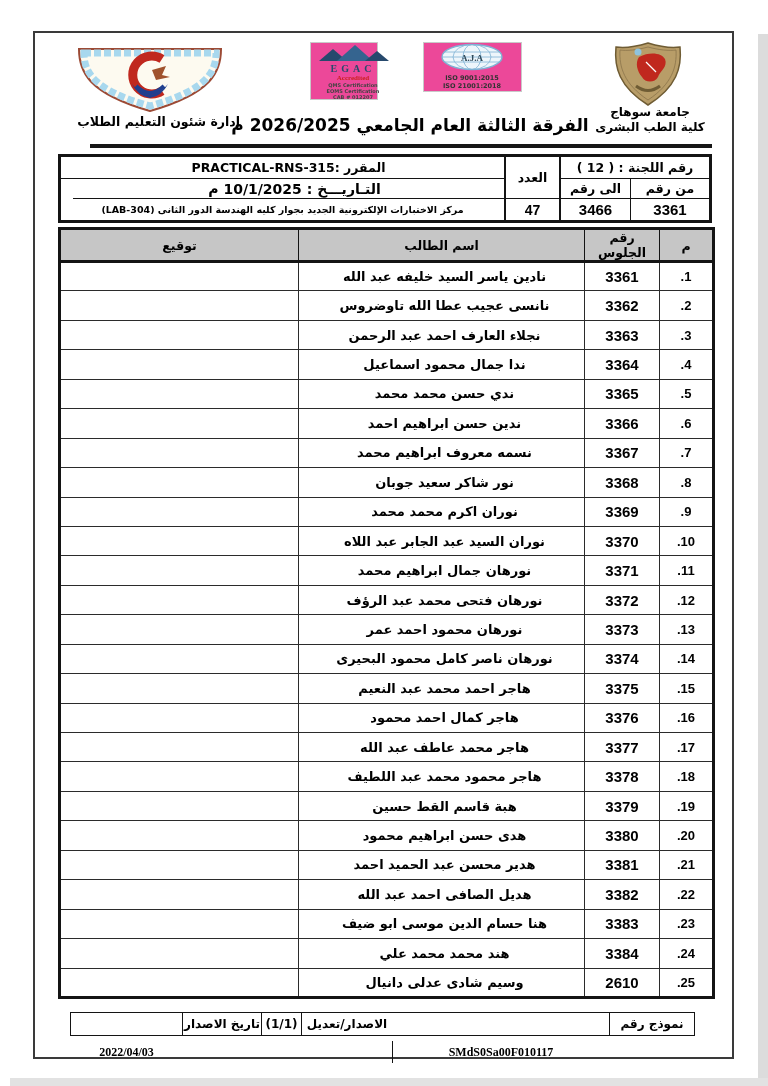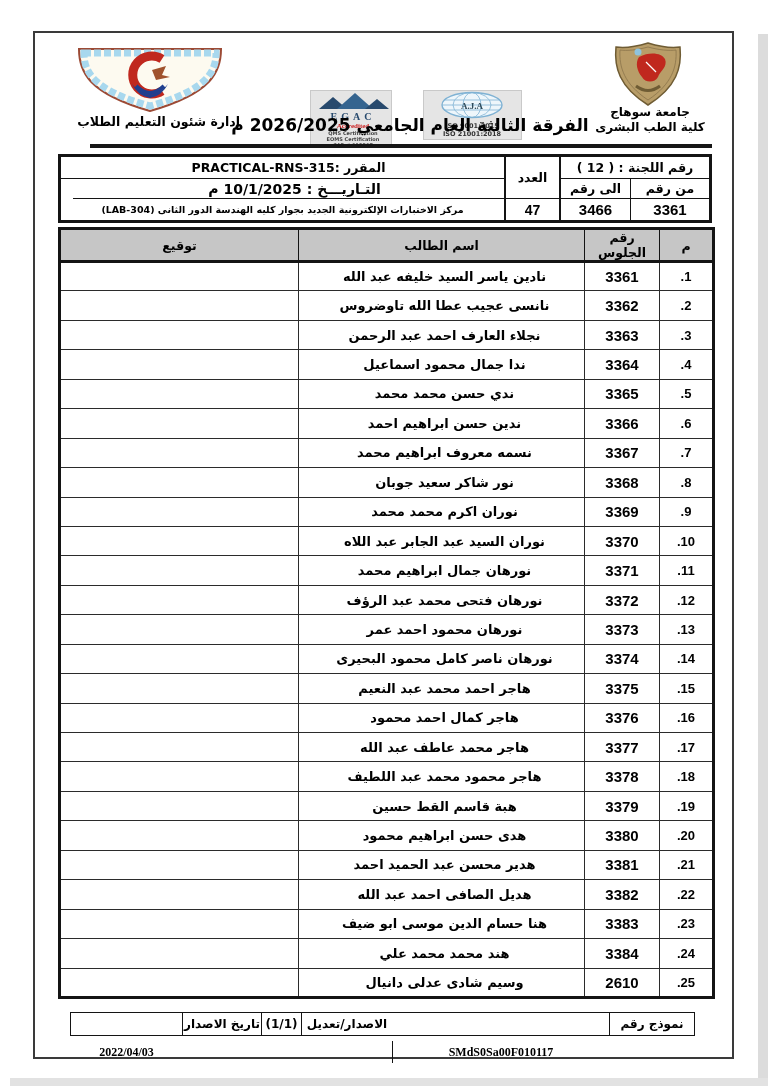--- a/index.html
+++ b/index.html
@@ -13,22 +13,22 @@
   .page-frame { position:absolute; left:33px; top:31px; width:701px; height:1028px; border:2px solid #3a3a3a; background:#fff; }
 
   .abs { position:absolute; }
 
   
   .uni-text   { left:575px; top:105px; width:150px; text-align:center; font-weight:bold; font-size:12px; line-height:15px; direction:rtl; }
   .admin-text { left:60px;  top:114px; width:180px; text-align:right; font-weight:bold; font-size:12.5px; direction:rtl; }
   .doc-title    { left:250px; top:96px;  width:320px; text-align:center; font-weight:bold; font-size:15px; direction:rtl; }
   .doc-subtitle { left:170px; top:115px; width:480px; text-align:center; font-weight:bold; font-size:17px; direction:rtl; }
 
-  .logo-box { position:absolute; background:#e5e5e5;margin-top:48px; }
-  .egac-box { left:310px; top:42px; width:82px; height:58px; border:1px solid #c9c9c9; }
+  .logo-box { position:absolute; background:#ec4899; }
+  .egac-box { left:310px; top:42px; width:68px; height:58px; border:1px solid #c9c9c9; }
   .aja-box  { left:423px; top:42px; width:99px; height:50px; border:1px solid #c9c9c9; }
 
   .rule { left:90px; top:144px; width:622px; height:2px; border-top:3px solid #161616; border-bottom:1px solid #161616; }
 
   
   .info-table { left:58px; top:154px; width:654px; height:69px; border:3px solid #141414; background:#fff; }
   .info-table .cell { position:absolute; display:flex; align-items:center; justify-content:center; font-weight:bold; direction:rtl; }
   .i-course   { left:0;   top:0;    width:443px; height:22px; border-bottom:1px solid #141414; font-size:12.5px;padding-left:12px; }
   .i-date     { left:12px;   top:22px; width:443px; height:20px; border-bottom:1px solid #141414; font-size:14px; }
   .i-location { left:0;   top:42px; width:443px; height:21px; font-size:9.5px; }

